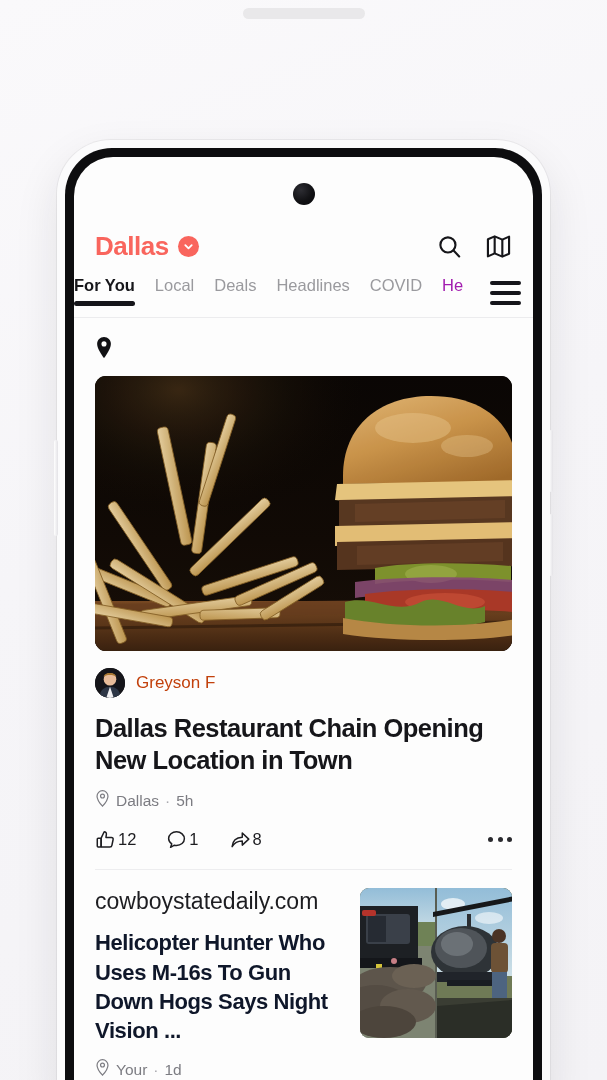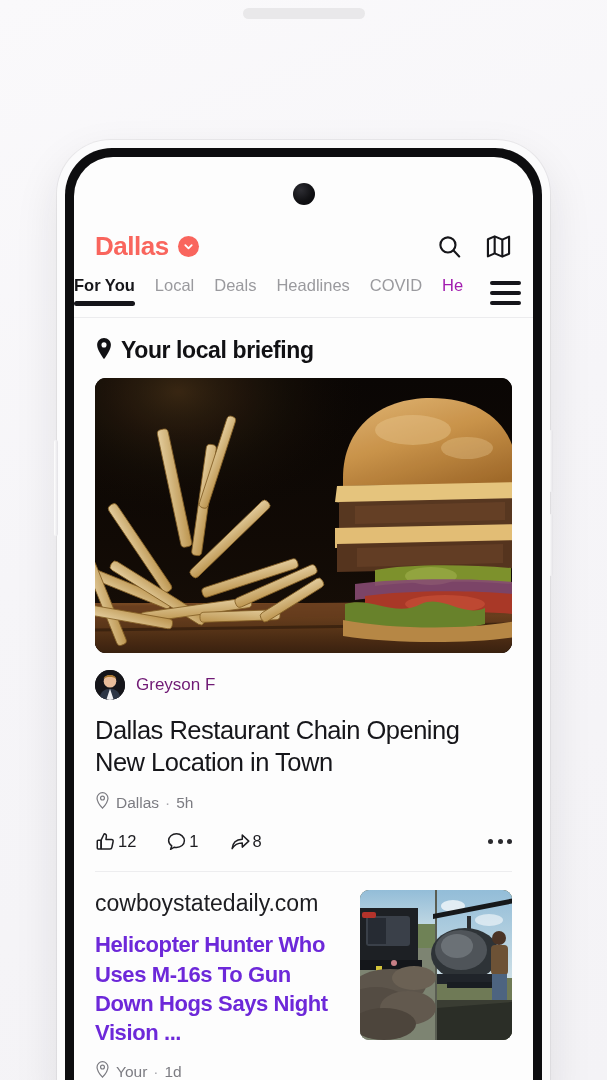--- a/index.html
+++ b/index.html
@@ -158,25 +158,25 @@
 
   .byline {
     display:flex; align-items:center; gap:11px;
     margin-top:17px;
   }
   .avatar {
     width:30px; height:30px; border-radius:50%;
     overflow:hidden; flex:none; background:#1b1b1f;
   }
   .avatar svg { display:block; width:100%; height:100%; }
-  .byline-name { font-size:17px; color:#701a75;text-align:right; }
+  .byline-name { font-size:17px; color:#c2410c;text-align:right; }
 
   .headline {
     margin-top:14px;
-    font-size:25.5px; font-weight:400; line-height:1.26;
+    font-size:25.5px; font-weight:700; line-height:1.26;
     color:#16161a; letter-spacing:-0.5px;
   }
   .meta {
     margin-top:14px;
     display:flex; align-items:center; gap:6px;
     font-size:15.5px; color:#7c7c82;
   }
   .meta-dot { color:#a9a9ae; }
 
   .actions {
@@ -198,21 +198,21 @@
   
   .card2 {
     padding:18px 21px 0 21px;
     display:flex; gap:16px;
   }
   .card2-text { flex:1; min-width:0; }
   .source { font-size:23px; color:#1d1d21; }
   .headline2 {
     margin-top:13px;
     font-size:22px; font-weight:700; line-height:1.33;
-    color:#6d28d9; letter-spacing:-0.4px;
+    color:#0f172a; letter-spacing:-0.4px;
   }
   .card2-thumb {
     width:152px; height:150px; flex:none;
     border-radius:9px; overflow:hidden;
     background:#595d52;
   }
   .card2-thumb svg { display:block; width:100%; height:100%; }
 </style>
 </head>
 <body>
@@ -275,21 +275,20 @@
 
         <div class="feed">
 
           <div class="briefing">
             <span>
               <svg width="18" height="21" viewBox="0 0 24 28" fill="#111114">
                   <path d="M12 0C6.9 0 2.8 4.1 2.8 9.2c0 6.9 9.2 18.8 9.2 18.8s9.2-11.9 9.2-18.8C21.2 4.1 17.1 0 12 0z"></path>
                   <circle cx="12" cy="9.2" r="3.4" fill="#fdfdfd"></circle>
                 </svg>
             </span>
-            <span class="briefing-title">Your local briefing</span>
           </div>
 
           <div class="card">
             <div class="card-img">
               <svg viewBox="0 0 417 275" preserveAspectRatio="xMidYMid slice">
                 <defs>
                   <linearGradient id="bg" x1="0" y1="0" x2="0" y2="1">
                     <stop offset="0" stop-color="#0b0705"></stop>
                       <stop offset="0.6" stop-color="#120b06"></stop>
                       <stop offset="1" stop-color="#1b1009"></stop>

